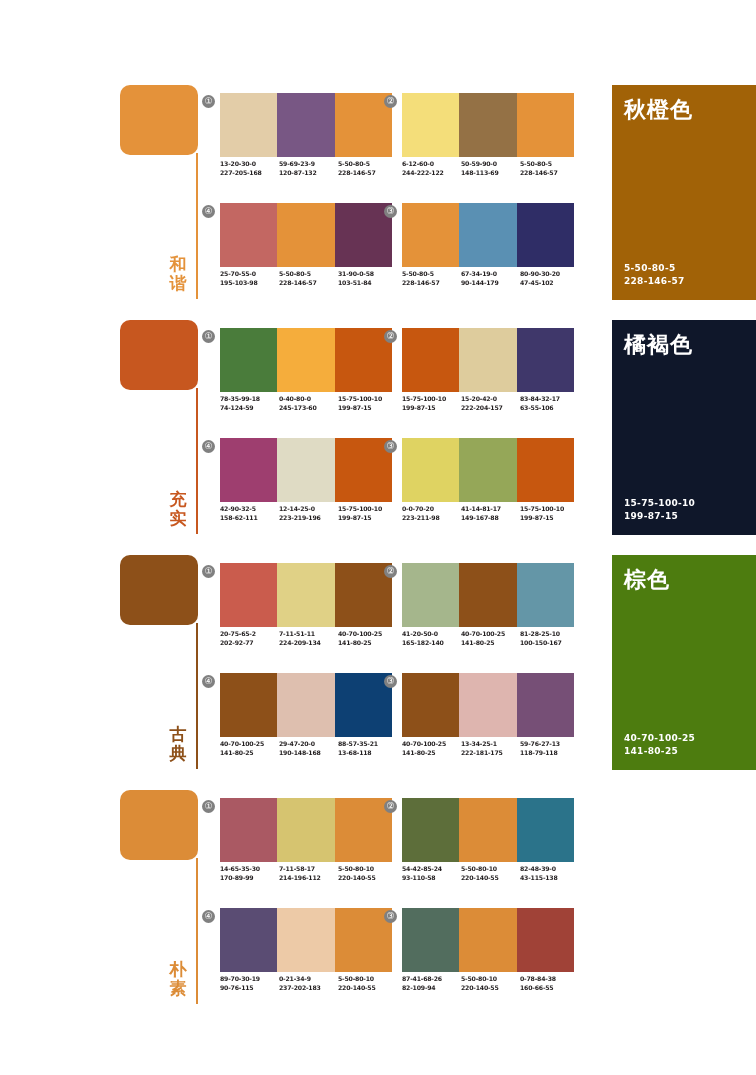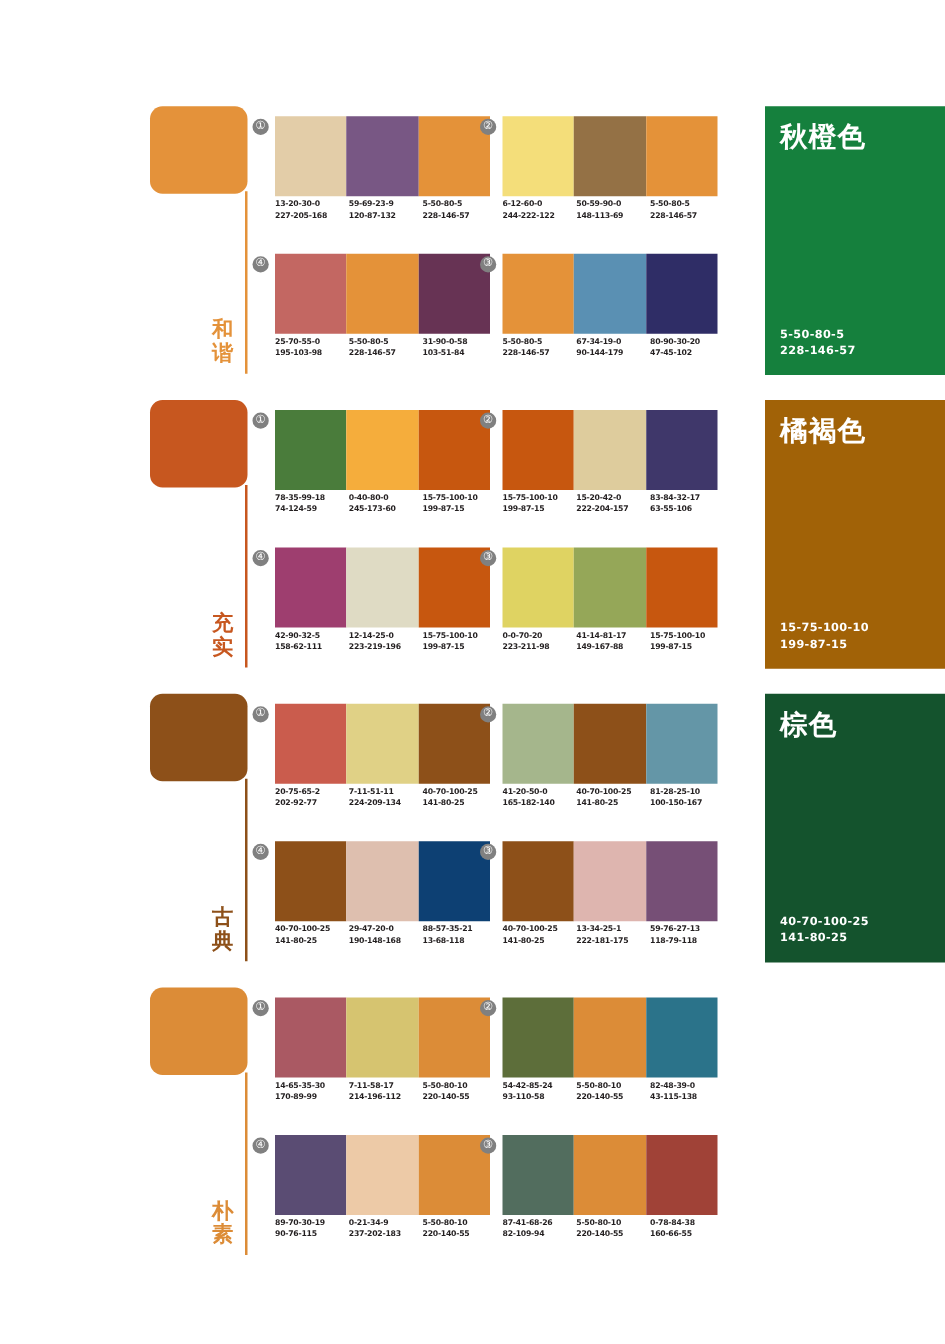--- a/index.html
+++ b/index.html
@@ -235,21 +235,21 @@
         <div class="code-cell">
           <div>67-34-19-0</div>
           <div>90-144-179</div>
         </div>
         <div class="code-cell">
           <div>80-90-30-20</div>
           <div>47-45-102</div>
         </div>
       </div>
     </div>
-    <div class="feature" style="background: #15803d;">
+    <div class="feature" style="background: #a16207;">
       <div class="feature-name">秋橙色</div>
       <div class="feature-codes">
         <div>5-50-80-5</div>
         <div>228-146-57</div>
       </div>
     </div>
   </div>
 <div class="section" style="top: 320px;">
     <div class="key-col">
       <div class="key-chip" style="background: rgb(199, 87, 31);"></div>
@@ -340,21 +340,21 @@
         <div class="code-cell">
           <div>41-14-81-17</div>
           <div>149-167-88</div>
         </div>
         <div class="code-cell">
           <div>15-75-100-10</div>
           <div>199-87-15</div>
         </div>
       </div>
     </div>
-    <div class="feature" style="background: #a16207;">
+    <div class="feature" style="background: #0f172a;">
       <div class="feature-name">橘褐色</div>
       <div class="feature-codes">
         <div>15-75-100-10</div>
         <div>199-87-15</div>
       </div>
     </div>
   </div>
 <div class="section" style="top: 555px;">
     <div class="key-col">
       <div class="key-chip" style="background: rgb(141, 80, 25);"></div>
@@ -445,21 +445,21 @@
         <div class="code-cell">
           <div>13-34-25-1</div>
           <div>222-181-175</div>
         </div>
         <div class="code-cell">
           <div>59-76-27-13</div>
           <div>118-79-118</div>
         </div>
       </div>
     </div>
-    <div class="feature" style="background: #14532d;">
+    <div class="feature" style="background: #4d7c0f;">
       <div class="feature-name">棕色</div>
       <div class="feature-codes">
         <div>40-70-100-25</div>
         <div>141-80-25</div>
       </div>
     </div>
   </div>
 <div class="section" style="top: 790px;">
     <div class="key-col">
       <div class="key-chip" style="background: rgb(220, 140, 55);"></div>

